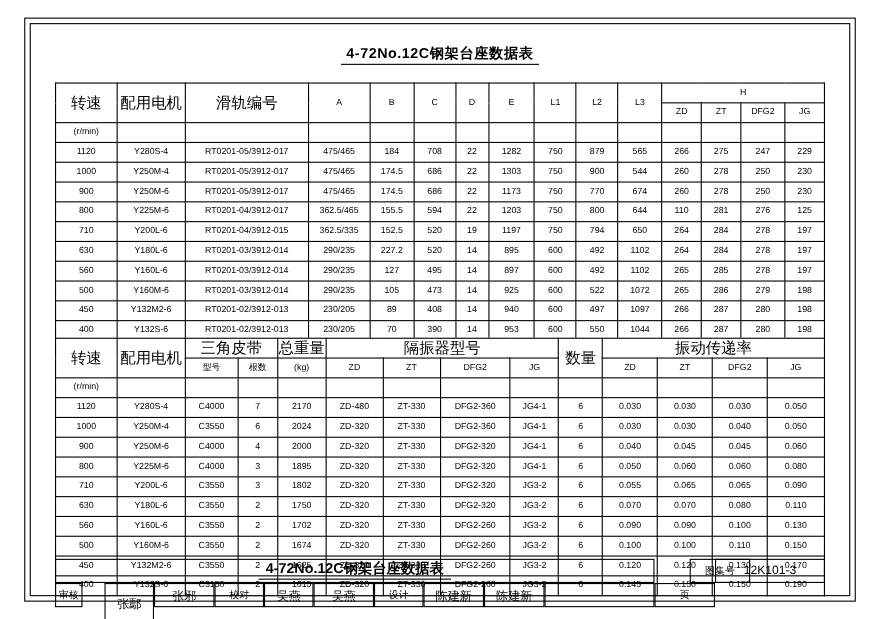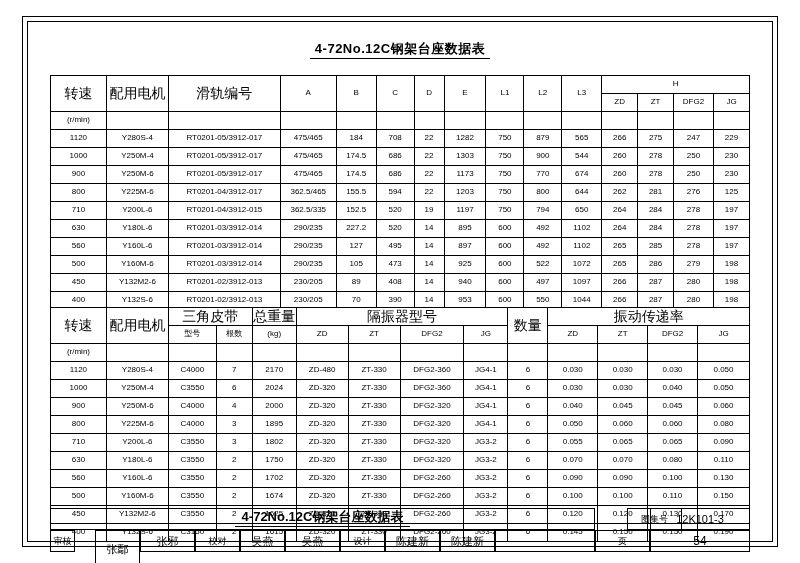--- a/index.html
+++ b/index.html
@@ -210,21 +210,21 @@
             <td>Y225M-6</td>
             <td>RT0201-04/3912-017</td>
             <td>362.5/465</td>
             <td>155.5</td>
             <td>594</td>
             <td>22</td>
             <td>1203</td>
             <td>750</td>
             <td>800</td>
             <td>644</td>
-            <td>262</td>
+            <td>110</td>
             <td>281</td>
             <td>276</td>
             <td>125</td>
           </tr>
           <tr>
             <td>710</td>
             <td>Y200L-6</td>
             <td>RT0201-04/3912-015</td>
             <td>362.5/335</td>
             <td>152.5</td>
@@ -551,21 +551,20 @@
     </table>
   </div>
 
   <div class="bottom-title">4-72No.12C钢架台座数据表</div>
   <div class="bottom-title-underline"></div>
 
   <div class="tb-box" style="left:627px;top:508px;width:55px;height:22px;">图集号</div>
   <div class="tb-box" style="left:650px;top:508px;width:100px;height:22px;font-size:11px;text-align:right;">12K101-3</div>
 
   <div class="tb-box" style="left:595px;top:530px;width:55px;height:22px;">页</div>
-  <div class="tb-box" style="left:650px;top:530px;width:100px;height:22px;font-size:12px;">54</div>
 
   <div class="tb-box" style="left:400px;top:530px;width:0;height:0;border:none;"></div>
 
   <div class="tb-box" style="left:50px;top:530px;width:25px;height:22px;">审核</div>
   <div class="tb-box sig" style="left:95px;top:530px;width:45px;height:38px;">张鄢</div>
   <div class="tb-box sig" style="left:140px;top:530px;width:55px;height:22px;">张邪</div>
 
   <div class="tb-box" style="left:195px;top:530px;width:45px;height:22px;">校对</div>
   <div class="tb-box sig" style="left:240px;top:530px;width:45px;height:22px;">吴燕</div>
   <div class="tb-box sig" style="left:285px;top:530px;width:55px;height:22px;">吴燕</div>

